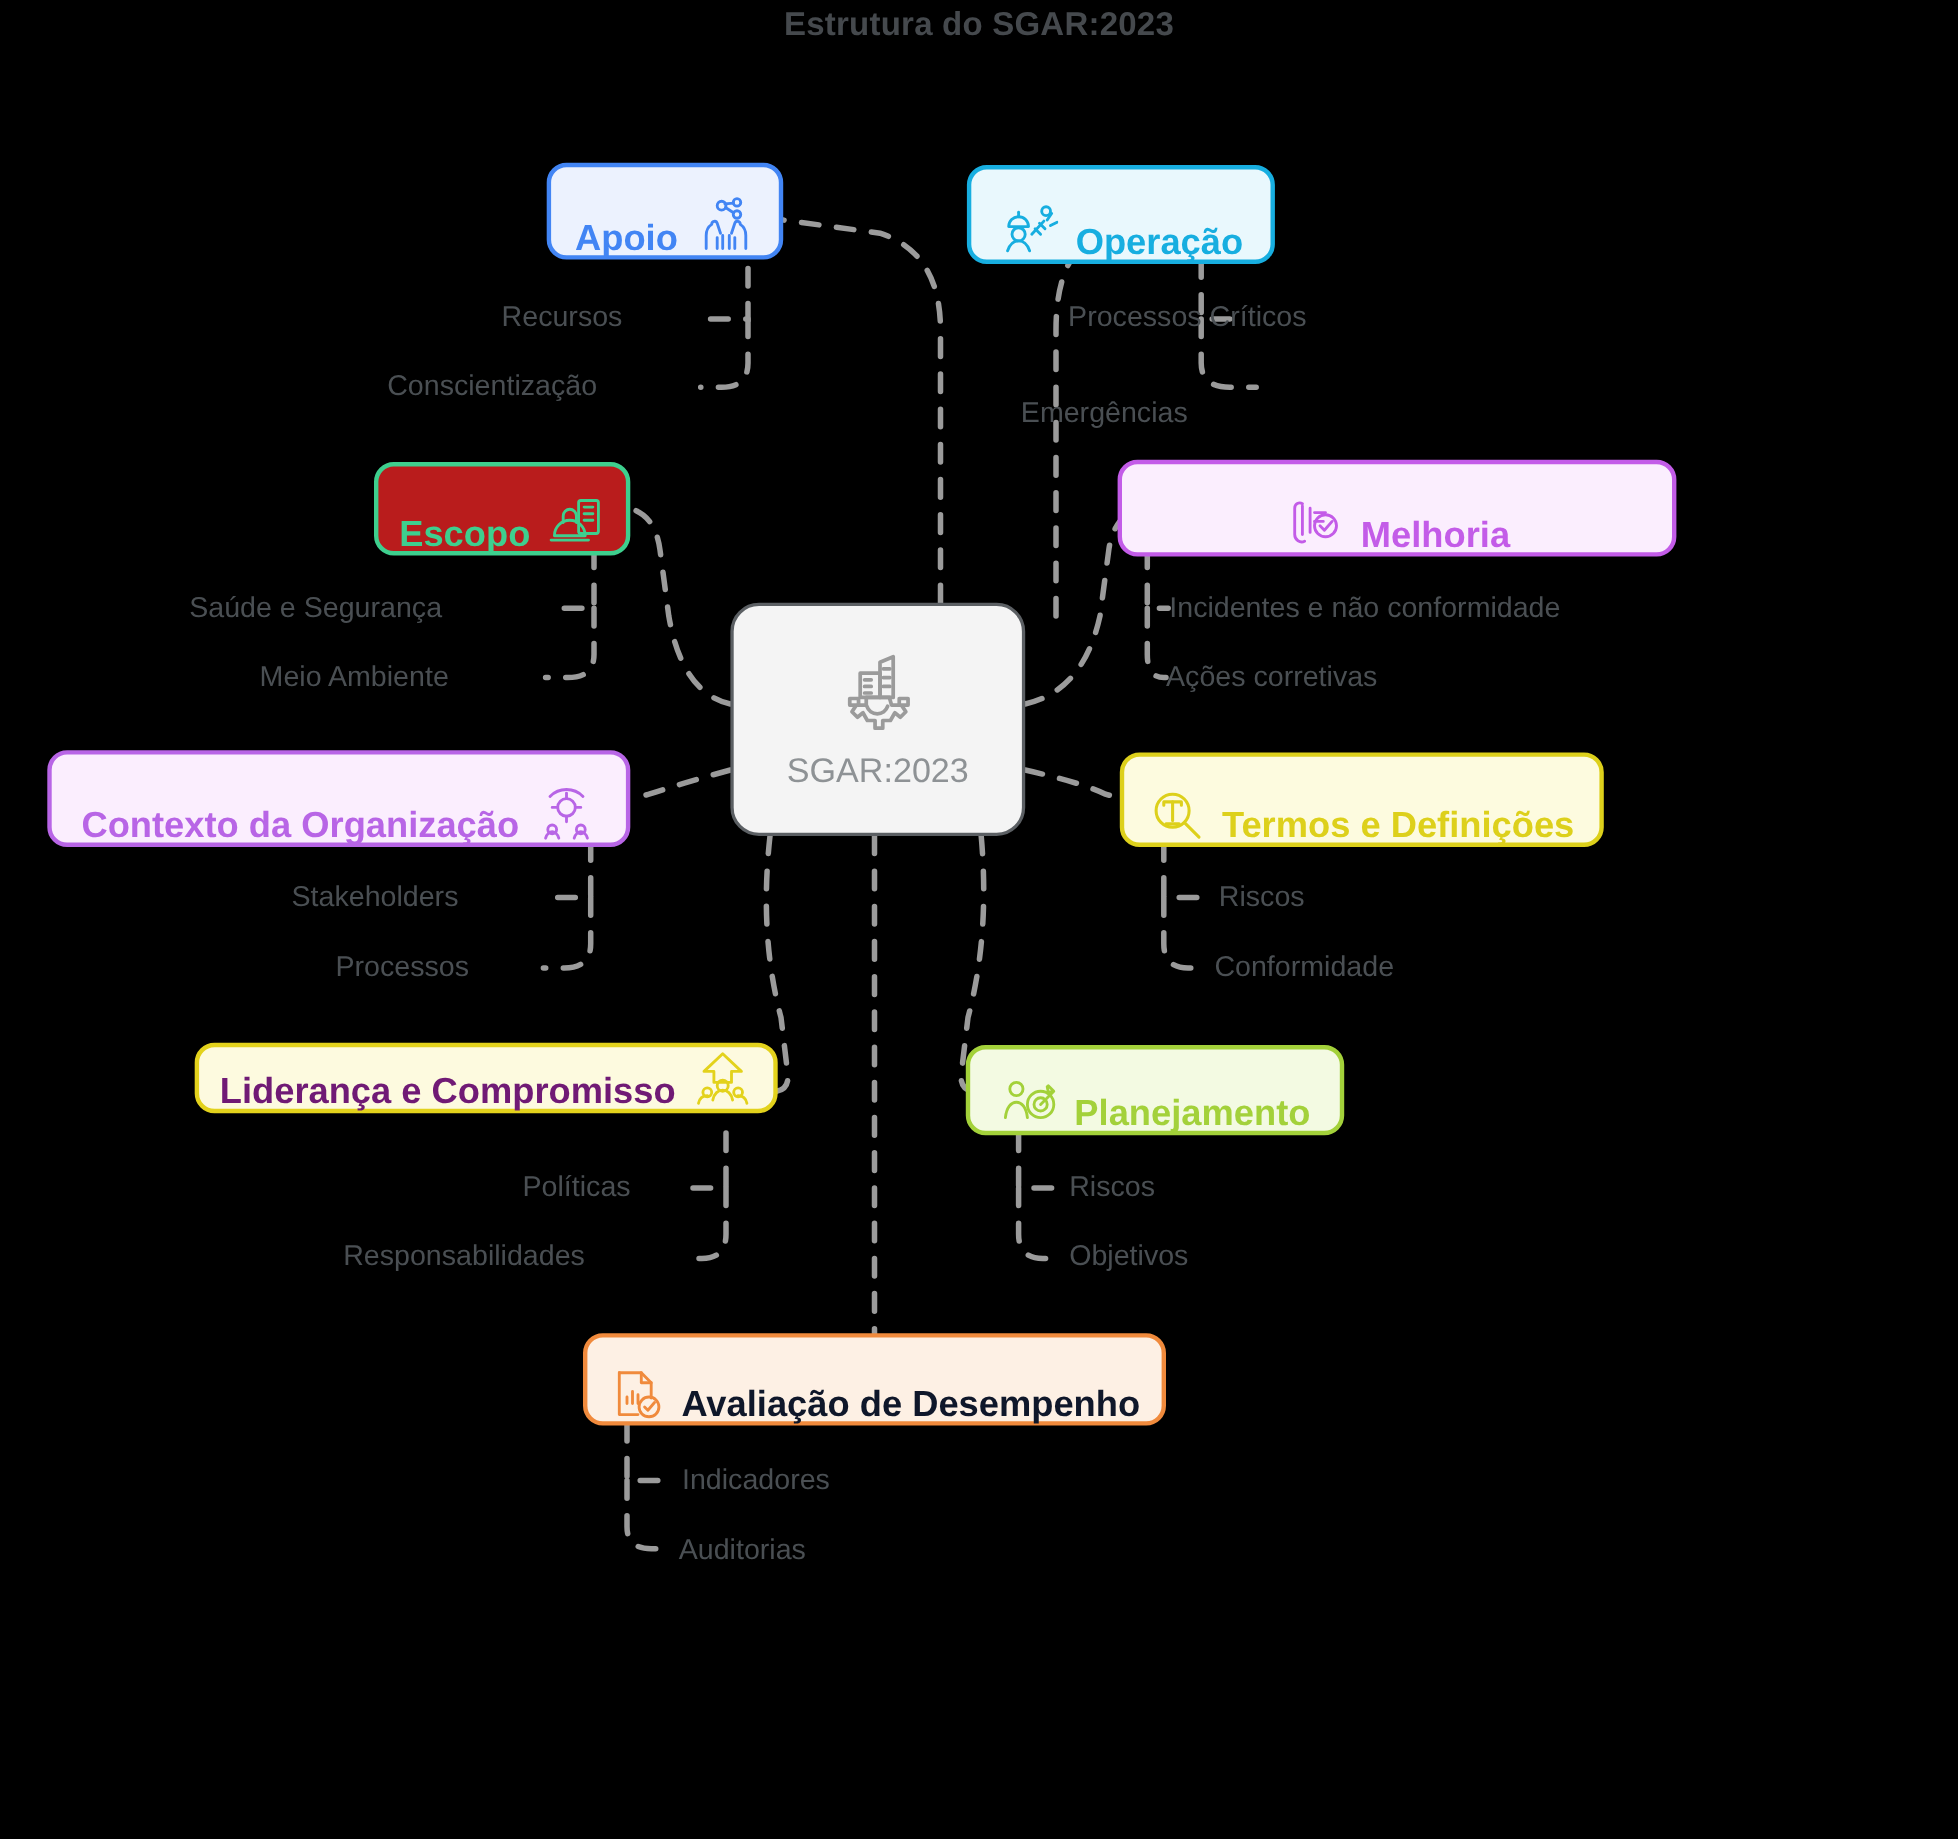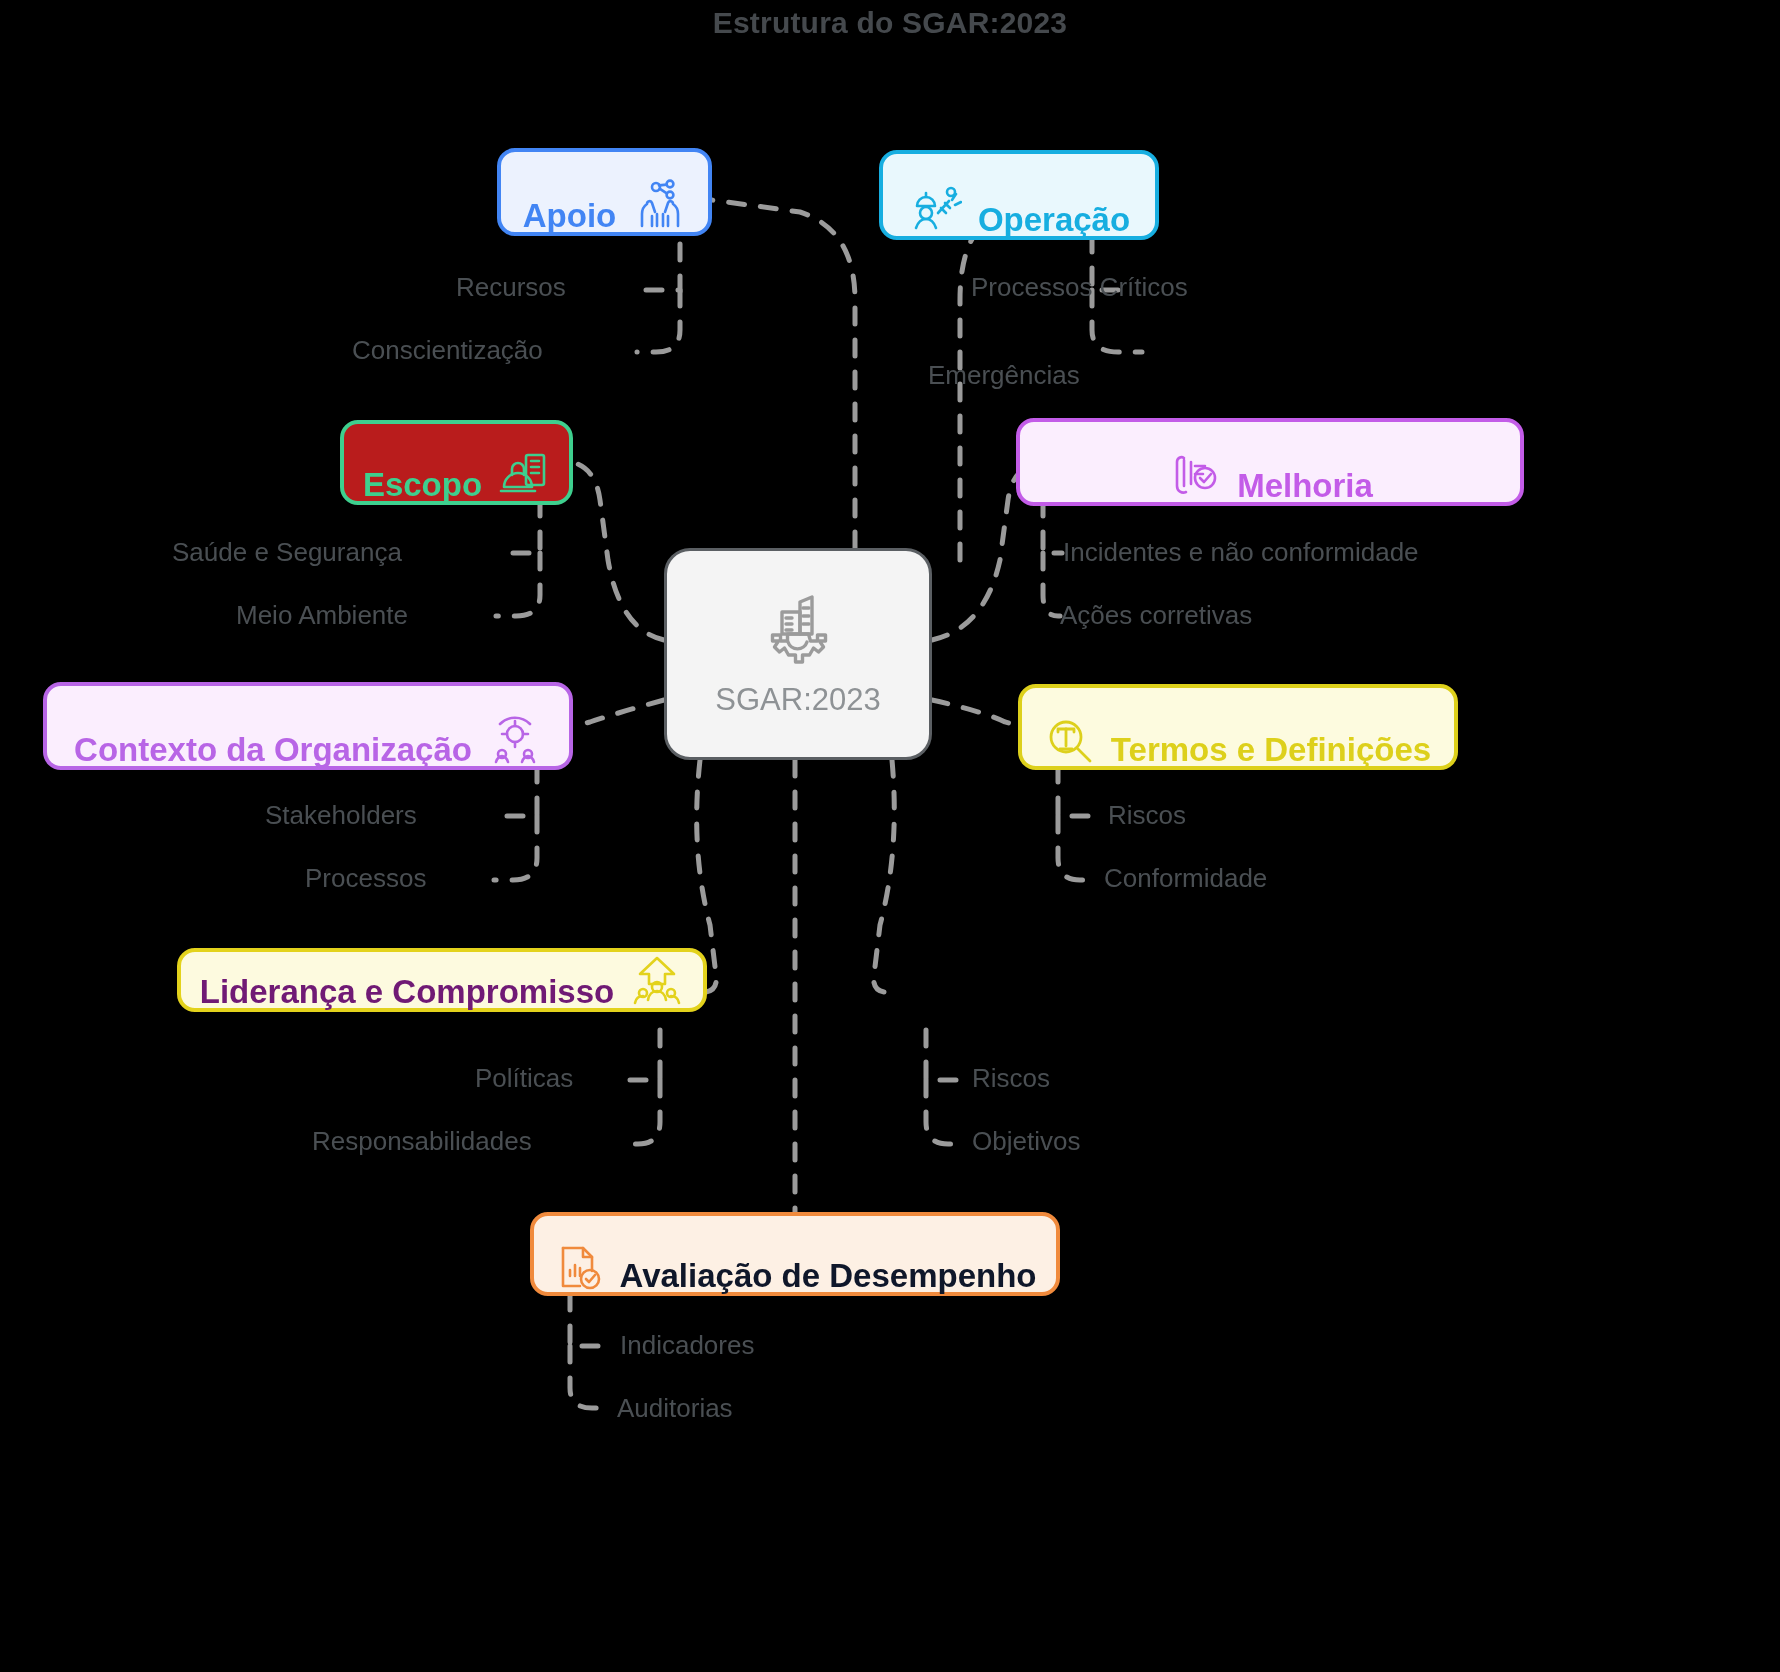--- a/index.html
+++ b/index.html
@@ -225,20 +225,33 @@
         <circle cx="13" cy="39" r="4"></circle>
           <path d="M5 49 c1 -5 4 -7 8 -7"></path>
         <circle cx="41" cy="39" r="4"></circle>
           <path d="M49 49 c-1 -5 -4 -7 -8 -7"></path>
       </svg>
     </span>
   </div>
   <div class="sub" style="left:475px;top:1063px;">Políticas</div>
   <div class="sub" style="left:312px;top:1126px;">Responsabilidades</div>
 
+  <div class="node" style="left:878px;top:950px;width:344px;height:82px;
+              border-color:#a3d13a;background:#f3fae2;color:#a3d13a;">
+    <span class="ic">
+      <svg width="52" height="52" viewBox="0 0 52 52" fill="none" stroke="#a3d13a" stroke-width="2.6" stroke-linecap="round" stroke-linejoin="round">
+        <circle cx="15" cy="14" r="6"></circle>
+        <path d="M5 40 c1 -9 5 -14 10 -14 s9 5 10 14"></path>
+        <circle cx="37" cy="28" r="12"></circle>
+          <circle cx="37" cy="28" r="6"></circle>
+        <path d="M37 28 L49 16 M44 11 l5 5 -5 1 -1 -5 z"></path>
+      </svg>
+    </span>
+    <span class="lbl">Planejamento</span>
+  </div>
   <div class="sub" style="left:972px;top:1063px;">Riscos</div>
   <div class="sub" style="left:972px;top:1126px;">Objetivos</div>
 
   <div class="node" style="left:530px;top:1212px;width:530px;height:84px;
               border-color:#f08a3c;background:#fdf0e4;color:#0f172a;">
     <span class="ic">
       <svg width="50" height="50" viewBox="0 0 50 50" fill="none" stroke="#f08a3c" stroke-width="2.6" stroke-linecap="round" stroke-linejoin="round">
         <path d="M9 6 h20 l9 9 v14"></path>
         <path d="M9 6 v38 h17"></path>
         <path d="M29 6 v9 h9"></path>

